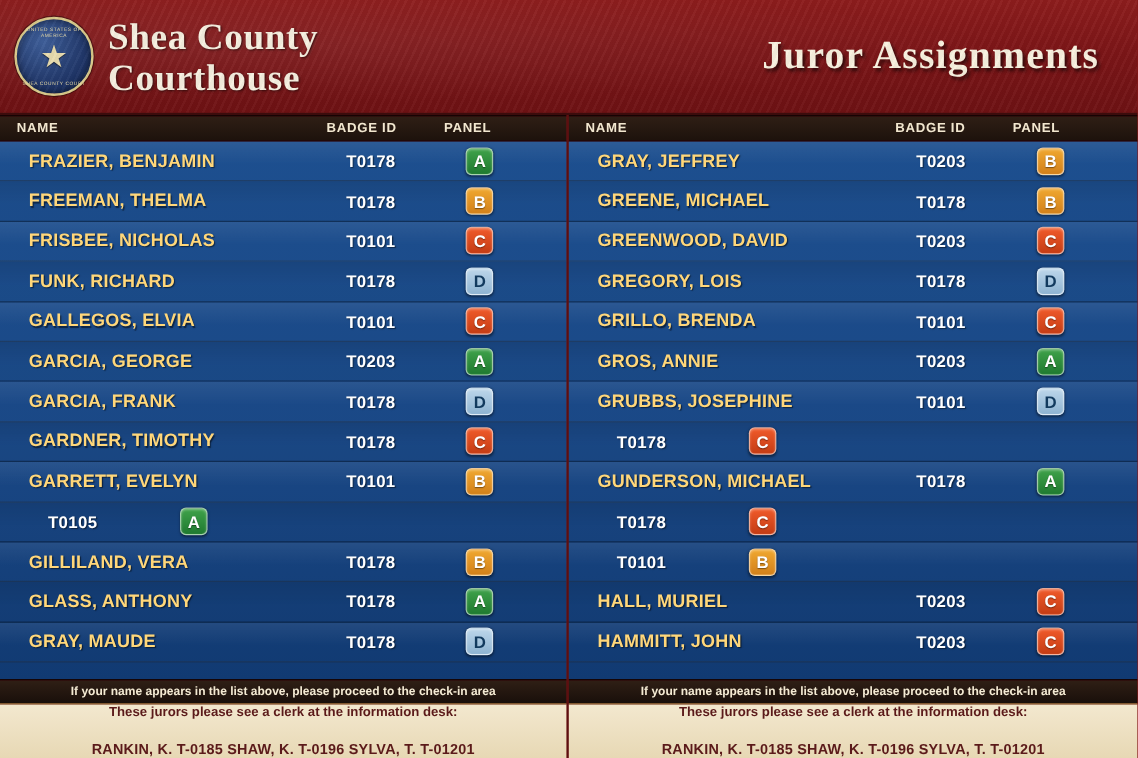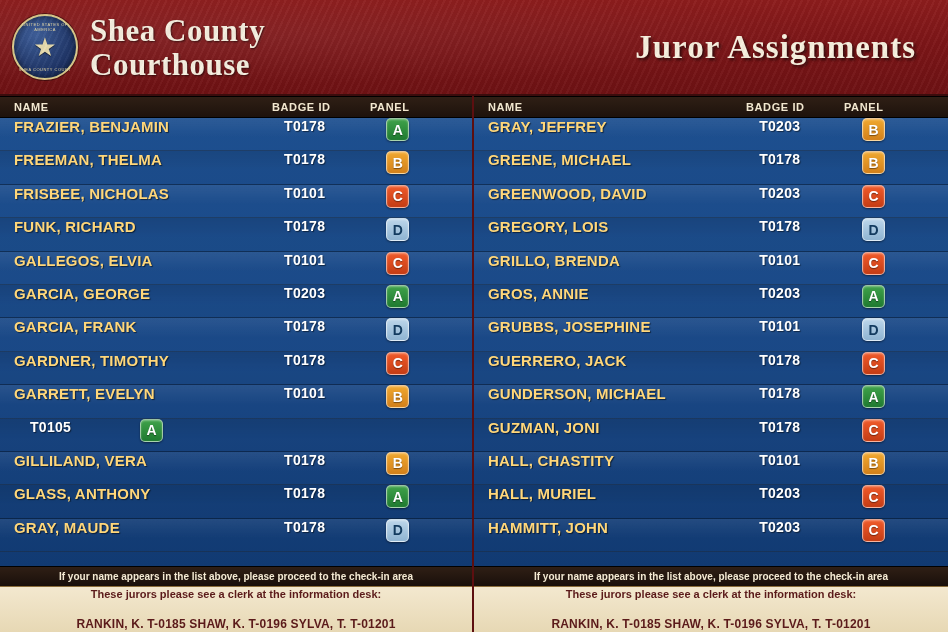--- a/index.html
+++ b/index.html
@@ -114,23 +114,24 @@
   .c-badge { width: 98px; }
   .c-panel { width: 92px; text-align: left; }
 
   .rows {
     flex: 1;
     background: linear-gradient(180deg, #1d4f8f 0%, #1a4886 55%, #113a72 100%);
   }
   .row {
     height: 33.4px;
     display: flex;
-    align-items: flex-start;
+    align-items: center;
     border-bottom: 1px solid rgba(0,0,0,0.30);
     background: linear-gradient(180deg, rgba(255,255,255,0.07), rgba(255,255,255,0) 60%);
+    padding-left: 10px;
   }
   .row:nth-child(even) {
     background: linear-gradient(180deg, rgba(0,0,0,0.10), rgba(0,0,0,0.02) 60%);
   }
   .row .name {
     width: 272px;
     padding-left: 14px;
     color: #ffd77a;
     font-size: 15px;
     font-weight: bold;
@@ -322,36 +323,33 @@
             <span class="name">GROS, ANNIE</span>
             <span class="badge">T0203</span>
             <span class="panel"><span class="chip A">A</span></span>
           </div>
           <div class="row">
             <span class="name">GRUBBS, JOSEPHINE</span>
             <span class="badge">T0101</span>
             <span class="panel"><span class="chip D">D</span></span>
           </div>
           <div class="row">
-            <span class="name">GUERRERO, JACK</span>
             <span class="badge">T0178</span>
             <span class="panel"><span class="chip C">C</span></span>
           </div>
           <div class="row">
             <span class="name">GUNDERSON, MICHAEL</span>
             <span class="badge">T0178</span>
             <span class="panel"><span class="chip A">A</span></span>
           </div>
           <div class="row">
-            <span class="name">GUZMAN, JONI</span>
-            <span class="badge">T0178</span>
-            <span class="panel"><span class="chip C">C</span></span>
-          </div>
-          <div class="row">
-            <span class="name">HALL, CHASTITY</span>
+            <span class="badge">T0178</span>
+            <span class="panel"><span class="chip C">C</span></span>
+          </div>
+          <div class="row">
             <span class="badge">T0101</span>
             <span class="panel"><span class="chip B">B</span></span>
           </div>
           <div class="row">
             <span class="name">HALL, MURIEL</span>
             <span class="badge">T0203</span>
             <span class="panel"><span class="chip C">C</span></span>
           </div>
           <div class="row">
             <span class="name">HAMMITT, JOHN</span>

